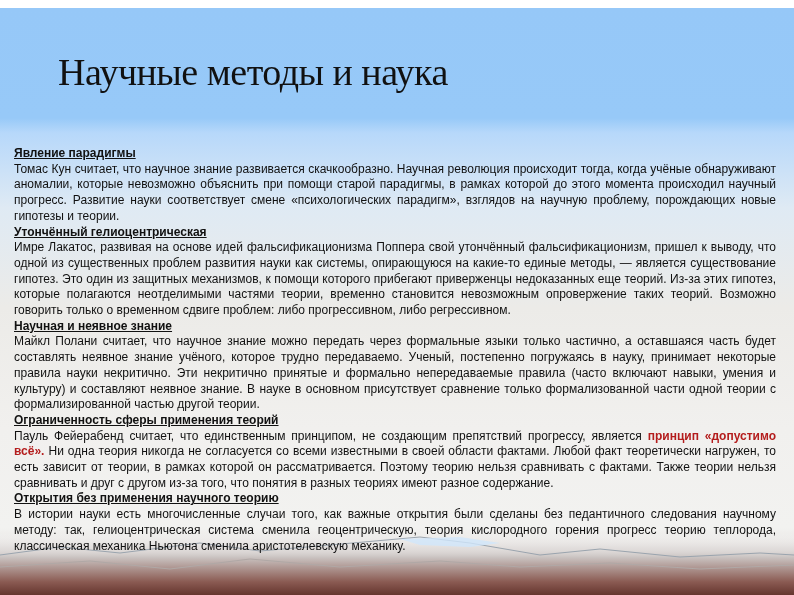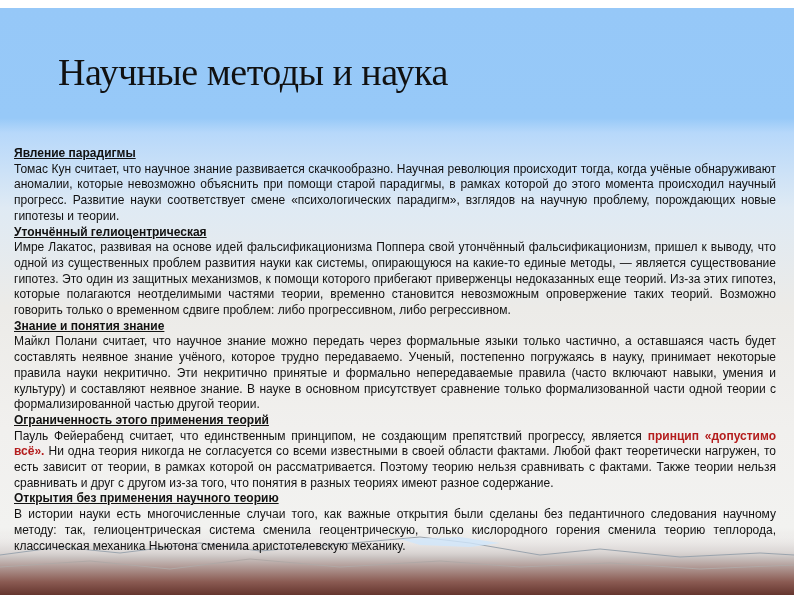--- a/index.html
+++ b/index.html
@@ -42,25 +42,25 @@
   <div class="content">
     <p>
       <span class="heading">Явление парадигмы</span>
       <span>Томас Кун считает, что научное знание развивается скачкообразно. Научная революция происходит тогда, когда учёные обнаруживают аномалии, которые невозможно объяснить при помощи старой парадигмы, в рамках которой до этого момента происходил научный прогресс. Развитие науки соответствует смене «психологических парадигм», взглядов на научную проблему, порождающих новые гипотезы и теории.</span>
     </p>
     <p>
       <span class="heading">Утончённый гелиоцентрическая</span>
       <span>Имре Лакатос, развивая на основе идей фальсификационизма Поппера свой утончённый фальсификационизм, пришел к выводу, что одной из существенных проблем развития науки как системы, опирающуюся на какие-то единые методы, — является существование гипотез. Это один из защитных механизмов, к помощи которого прибегают приверженцы недоказанных еще теорий. Из-за этих гипотез, которые полагаются неотделимыми частями теории, временно становится невозможным опровержение таких теорий. Возможно говорить только о временном сдвиге проблем: либо прогрессивном, либо регрессивном.</span>
     </p>
     <p>
-      <span class="heading">Знание и понятия знание</span>
+      <span class="heading">Научная и неявное знание</span>
       <span>Майкл Полани считает, что научное знание можно передать через формальные языки только частично, а оставшаяся часть будет составлять неявное знание учёного, которое трудно передаваемо. Ученый, постепенно погружаясь в науку, принимает некоторые правила науки некритично. Эти некритично принятые и формально непередаваемые правила (часто включают навыки, умения и культуру) и составляют неявное знание. В науке в основном присутствует сравнение только формализованной части одной теории с формализированной частью другой теории.</span>
     </p>
     <p>
-      <span class="heading">Ограниченность этого применения теорий</span>
+      <span class="heading">Ограниченность сферы применения теорий</span>
       <span>Пауль Фейерабенд считает, что единственным принципом, не создающим препятствий прогрессу, является </span><span class="red">принцип «допустимо всё».</span><span> Ни одна теория никогда не согласуется со всеми известными в своей области фактами. Любой факт теоретически нагружен, то есть зависит от теории, в рамках которой он рассматривается. Поэтому теорию нельзя сравнивать с фактами. Также теории нельзя сравнивать и друг с другом из-за того, что понятия в разных теориях имеют разное содержание.</span>
     </p>
     <p>
       <span class="heading">Открытия без применения научного теорию</span>
-      <span>В истории науки есть многочисленные случаи того, как важные открытия были сделаны без педантичного следования научному методу: так, гелиоцентрическая система сменила геоцентрическую, только кислородного горения сменила теорию теплорода, классическая механика Ньютона сменила аристотелевскую механику.</span>
+      <span>В истории науки есть многочисленные случаи того, как важные открытия были сделаны без педантичного следования научному методу: так, гелиоцентрическая система сменила геоцентрическую, теория кислородного горения прогресс теорию теплорода, классическая механика Ньютона сменила аристотелевскую механику.</span>
     </p>
   </div>
 </div>
 
 </body></html>

